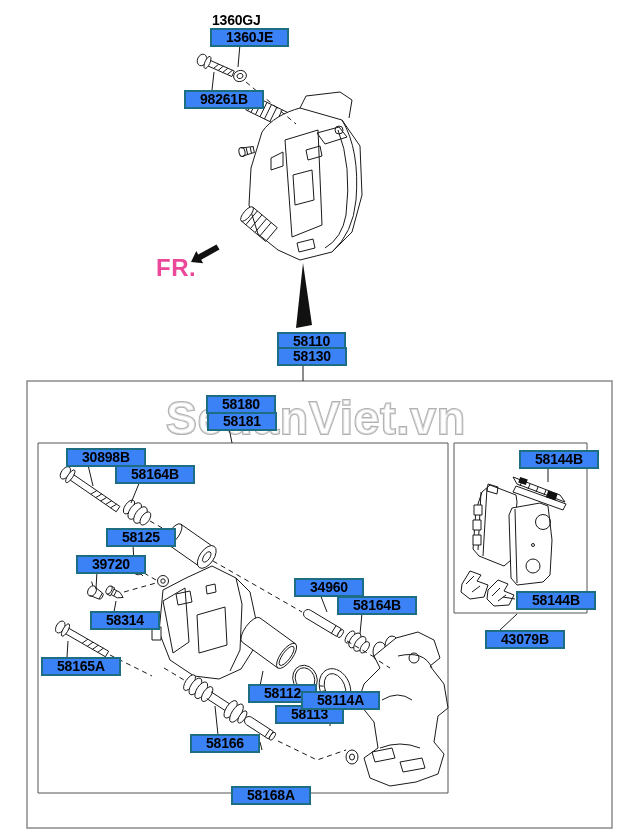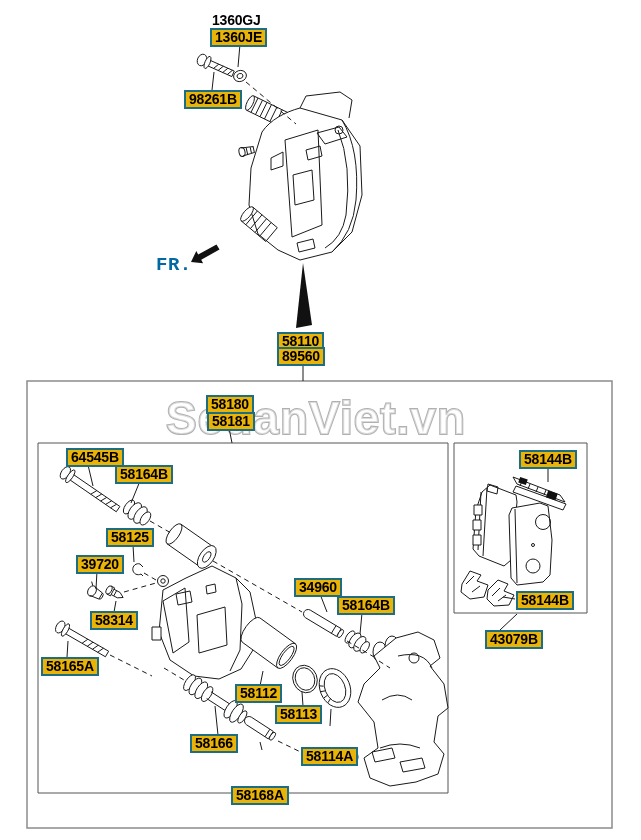--- a/index.html
+++ b/index.html
@@ -1,22 +1,22 @@
 <!DOCTYPE html>
 <html style="--label_border: #1d6e83; --label_text: #000000; --line: #1a1a1a; --outer_box_border: #8c8c8c; --kit_box_border: #555555; --watermark_outline: #b0b0b0;"><head>
 <meta charset="utf-8">
 <style>
   html,body{margin:0;padding:0;background:#fff;}
   .stage{position:relative;width:641px;height:840px;background:#ffffff;overflow:hidden;
          font-family:"Liberation Sans",sans-serif;}
   .layer{position:absolute;left:0;top:0;}
   .plabel{position:absolute;font-weight:bold;font-size:14px;line-height:15px;color:var(--label_text,#000);
           white-space:nowrap;letter-spacing:-0.2px;}
-  .boxed{border:2px solid var(--label_border,#1d6e83);background:#eab308;padding:0 3px;}
-  .fr{position:absolute;font-weight:bold;font-size:19px;color:#0369a1;letter-spacing:0.5px;font-family:Liberation Mono, monospace;}
+  .boxed{border:2px solid var(--label_border,#1d6e83);background:#3b82f6;padding:0 14px;}
+  .fr{position:absolute;font-weight:bold;font-size:24px;color:#ec4899;letter-spacing:0.5px;}
   svg{display:block;}
   svg *{vector-effect:non-scaling-stroke;}
   .ln{stroke:var(--line,#1a1a1a);stroke-width:1;fill:none;}
   .lnf{stroke:var(--line,#1a1a1a);stroke-width:1;fill:#ffffff;}
   .solid{fill:#111;stroke:none;}
   .dash{stroke:var(--line,#1a1a1a);stroke-width:1;fill:none;stroke-dasharray:5 4;}
   .wm{font-family:"Liberation Sans",sans-serif;font-weight:bold;font-size:46px;letter-spacing:1px;
       fill:rgba(255,255,255,0.55);stroke:var(--watermark_outline,#b0b0b0);stroke-width:2;paint-order:stroke;}
 </style>
 </head>
@@ -260,33 +260,33 @@
       <path d="M164,668 L184,680"></path>
       <path d="M278,741 L317,760 L346,750"></path>
     </g>
   </svg>
 
   <div class="plabel" style="left:212px;top:13px">1360GJ</div>
   <div class="plabel boxed" style="left:210px;top:28px">1360JE</div>
   <div class="plabel boxed" style="left:184px;top:90px">98261B</div>
   <div class="fr" style="left:156px;top:254px">FR.</div>
   <div class="plabel boxed" style="left:277px;top:332px">58110</div>
-  <div class="plabel boxed" style="left:277px;top:347px">89560</div>
+  <div class="plabel boxed" style="left:277px;top:347px">58130</div>
   <div class="plabel boxed" style="left:206px;top:395px">58180</div>
   <div class="plabel boxed" style="left:207px;top:412px">58181</div>
-  <div class="plabel boxed" style="left:66px;top:448px">64545B</div>
+  <div class="plabel boxed" style="left:66px;top:448px">30898B</div>
   <div class="plabel boxed" style="left:115px;top:465px">58164B</div>
   <div class="plabel boxed" style="left:106px;top:528px">58125</div>
   <div class="plabel boxed" style="left:76px;top:555px">39720</div>
   <div class="plabel boxed" style="left:90px;top:611px">58314</div>
   <div class="plabel boxed" style="left:41px;top:657px">58165A</div>
   <div class="plabel boxed" style="left:294px;top:578px">34960</div>
   <div class="plabel boxed" style="left:337px;top:596px">58164B</div>
-  <div class="plabel boxed" style="left:235px;top:684px">58112</div>
+  <div class="plabel boxed" style="left:248px;top:684px">58112</div>
   <div class="plabel boxed" style="left:275px;top:705px">58113</div>
-  <div class="plabel boxed" style="left:301px;top:747px">58114A</div>
+  <div class="plabel boxed" style="left:301px;top:691px">58114A</div>
   <div class="plabel boxed" style="left:190px;top:734px">58166</div>
   <div class="plabel boxed" style="left:231px;top:786px">58168A</div>
   <div class="plabel boxed" style="left:519px;top:450px">58144B</div>
   <div class="plabel boxed" style="left:516px;top:591px">58144B</div>
   <div class="plabel boxed" style="left:485px;top:630px">43079B</div>
 
 </div>
 
 </body></html>

